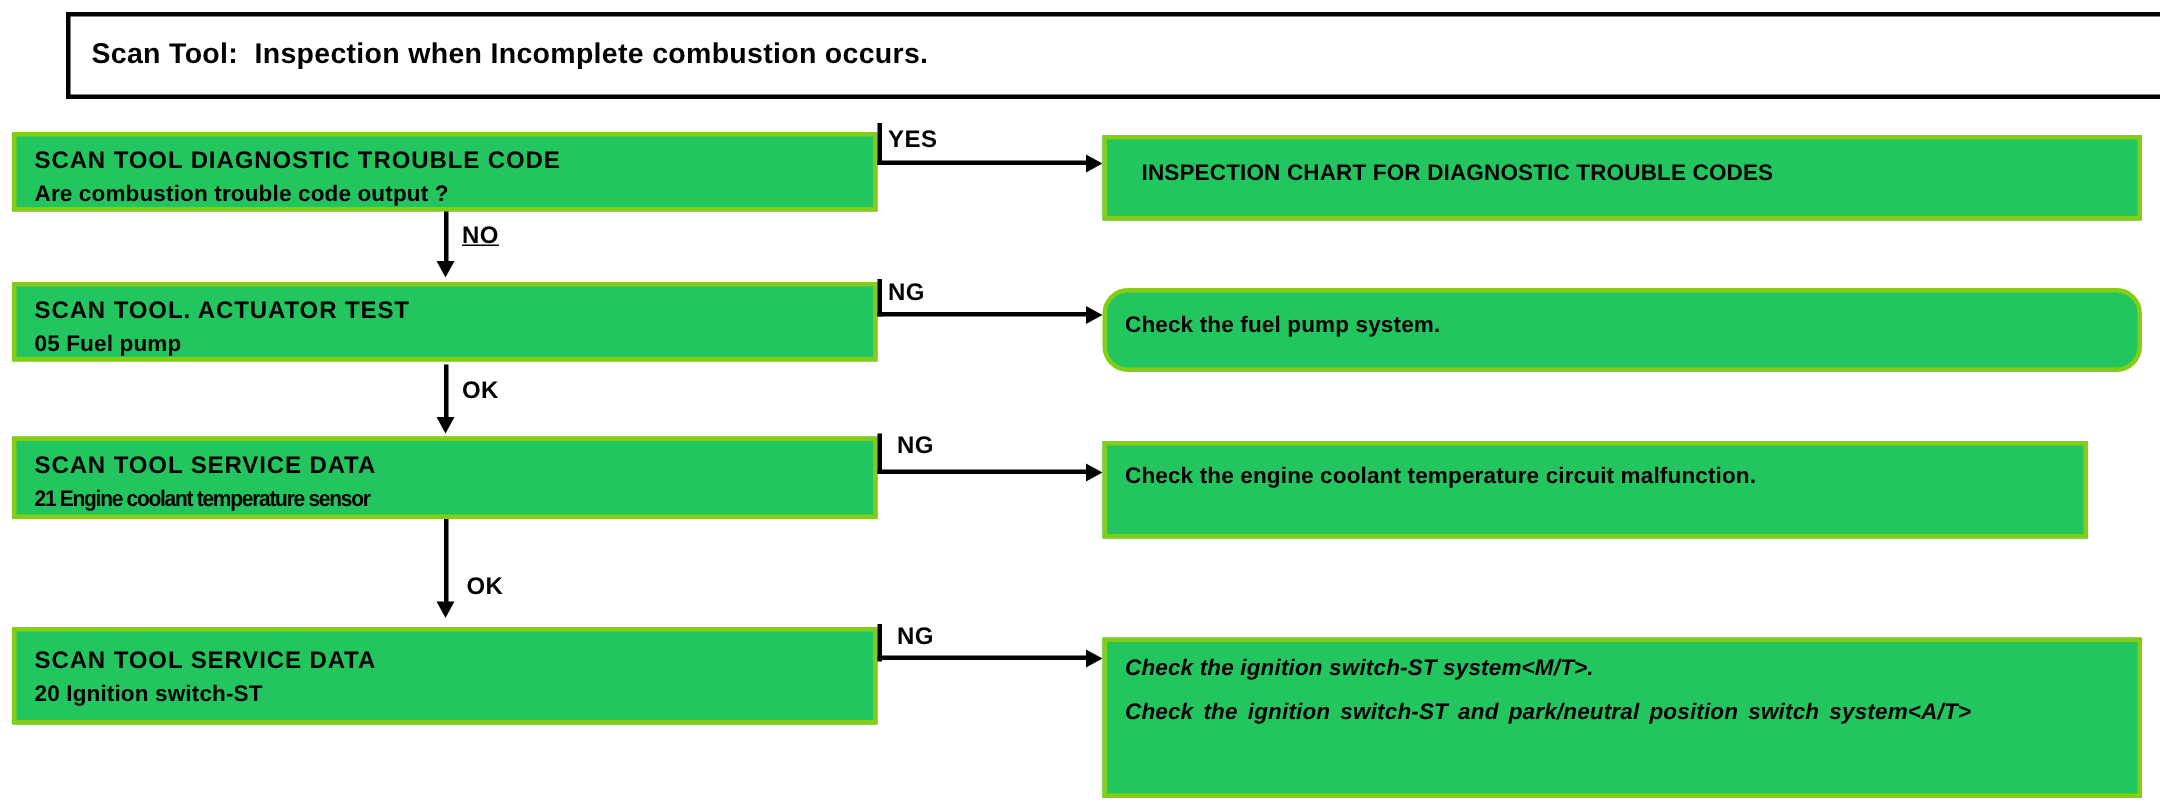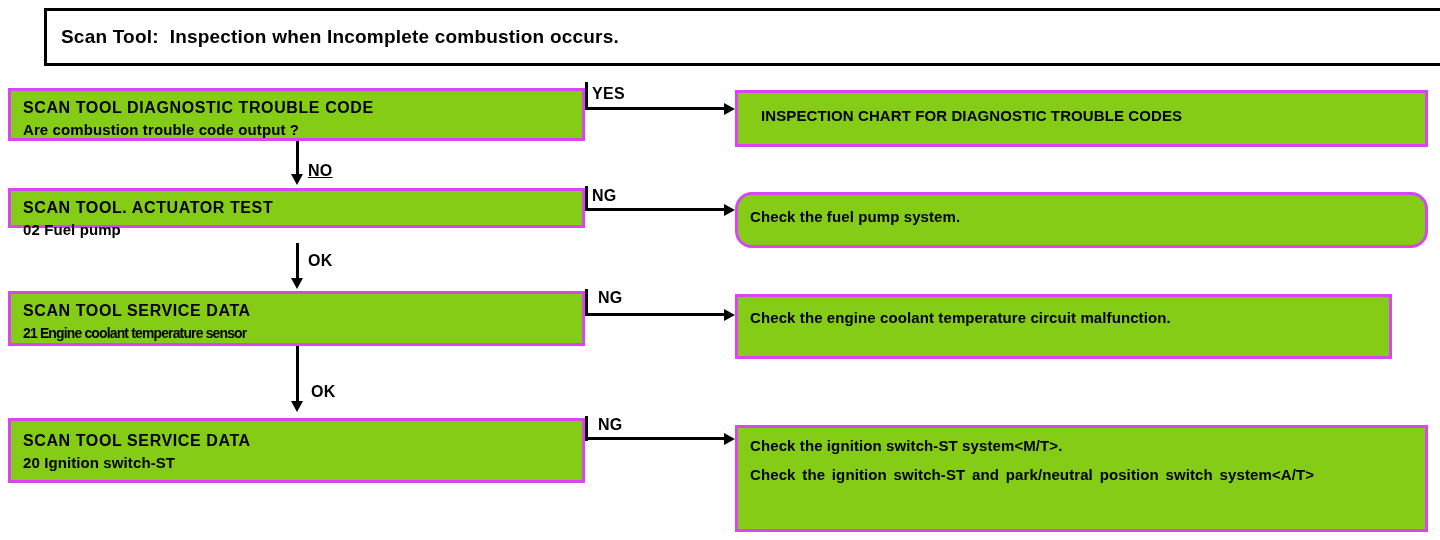--- a/index.html
+++ b/index.html
@@ -34,23 +34,23 @@
     font-size: 19px;
     font-weight: bold;
     letter-spacing: 0.2px;
     padding-left: 14px;
     white-space: pre;
   }
 
   
   .box {
     position: absolute;
-    border: 3px solid #d946ef;
+    border: 3px solid #84cc16;
     box-sizing: border-box;
-    background: #84cc16;
+    background: #22c55e;
   }
   .box-inner {
     padding: 7px 10px 0 12px;
   }
 
   .ln-head {
     font-size: 16px;
     font-weight: bold;
     letter-spacing: 0.6px;
     white-space: nowrap;
@@ -145,26 +145,26 @@
   <div class="edge-label" style="left:592px; top:86px;">YES</div>
 
   <div class="box" style="left:735px; top:90px; width:693px; height:57px;">
     <div class="box-inner" style="padding-top:13px;padding-left:23px;">
       <div class="rt-text">INSPECTION CHART FOR DIAGNOSTIC TROUBLE CODES</div>
     </div>
   </div>
 
   <div class="v-line" style="left:296px; top:141px; height:38px;"></div>
   <div class="arrow-d" style="left:291px; top:174px;"></div>
-  <div class="edge-label" style="left:308px; top:163px;text-decoration:underline;">NO</div>
-
-  <div class="box" style="left:8px; top:188px; width:577px; height:40px;">
+  <div class="edge-label" style="left:308px; top:150px;text-decoration:underline;">NO</div>
+
+  <div class="box" style="left:8px; top:188px; width:577px; height:53px;">
     <div class="box-inner">
       <div class="ln-head">SCAN TOOL. ACTUATOR TEST</div>
-      <div class="ln-sub">02 Fuel pump</div>
+      <div class="ln-sub">05 Fuel pump</div>
     </div>
   </div>
 
   <div class="v-line" style="left:585px; top:186px; height:25px;"></div>
   <div class="h-line" style="left:585px; top:208px; width:145px;"></div>
   <div class="arrow-r" style="left:724px; top:204px;"></div>
   <div class="edge-label" style="left:592px; top:188px;">NG</div>
 
   <div class="box" style="left:735px; top:192px; width:693px; height:56px;border-radius:17px;">
     <div class="box-inner" style="padding-top:12px;">
@@ -203,20 +203,20 @@
       <div class="ln-head">SCAN TOOL SERVICE DATA</div>
       <div class="ln-sub">20 Ignition switch-ST</div>
     </div>
   </div>
 
   <div class="v-line" style="left:585px; top:416px; height:25px;"></div>
   <div class="h-line" style="left:585px; top:437px; width:145px;"></div>
   <div class="arrow-r" style="left:724px; top:433px;"></div>
   <div class="edge-label" style="left:598px; top:417px;">NG</div>
 
-  <div class="box" style="left:735px; top:425px; width:693px; height:107px;">
+  <div class="box" style="left:735px; top:425px; width:693px; height:107px;font-style:italic;">
     <div class="box-inner" style="padding-top:8px; padding-right:18px;">
       <div class="rt-text">Check the ignition switch-ST system&lt;M/T&gt;.</div>
       <div class="rt-text wrapped">Check the ignition switch-ST and park/neutral position switch system&lt;A/T&gt;</div>
     </div>
   </div>
 
 </div>
 
 </body></html>

